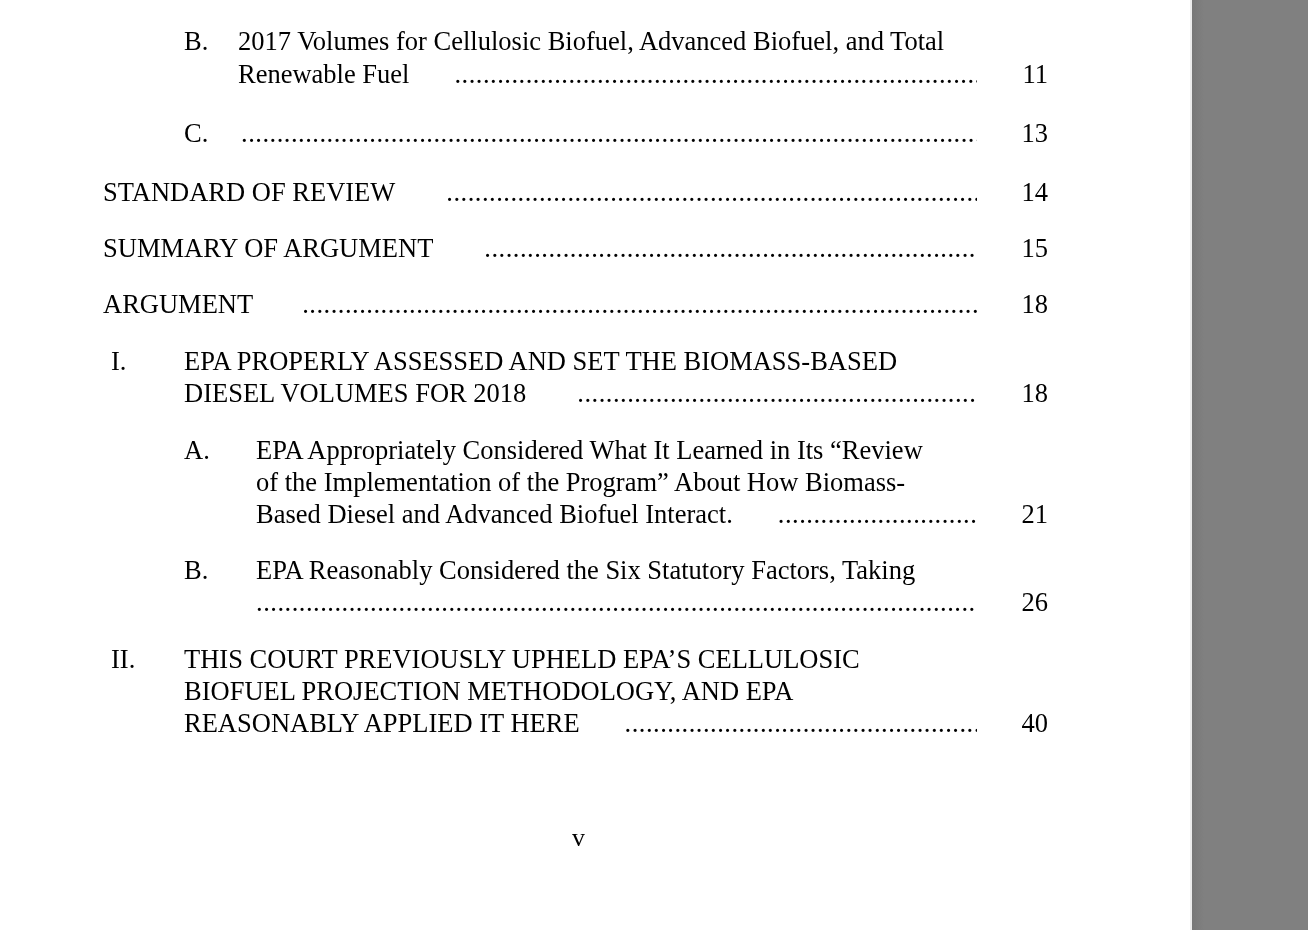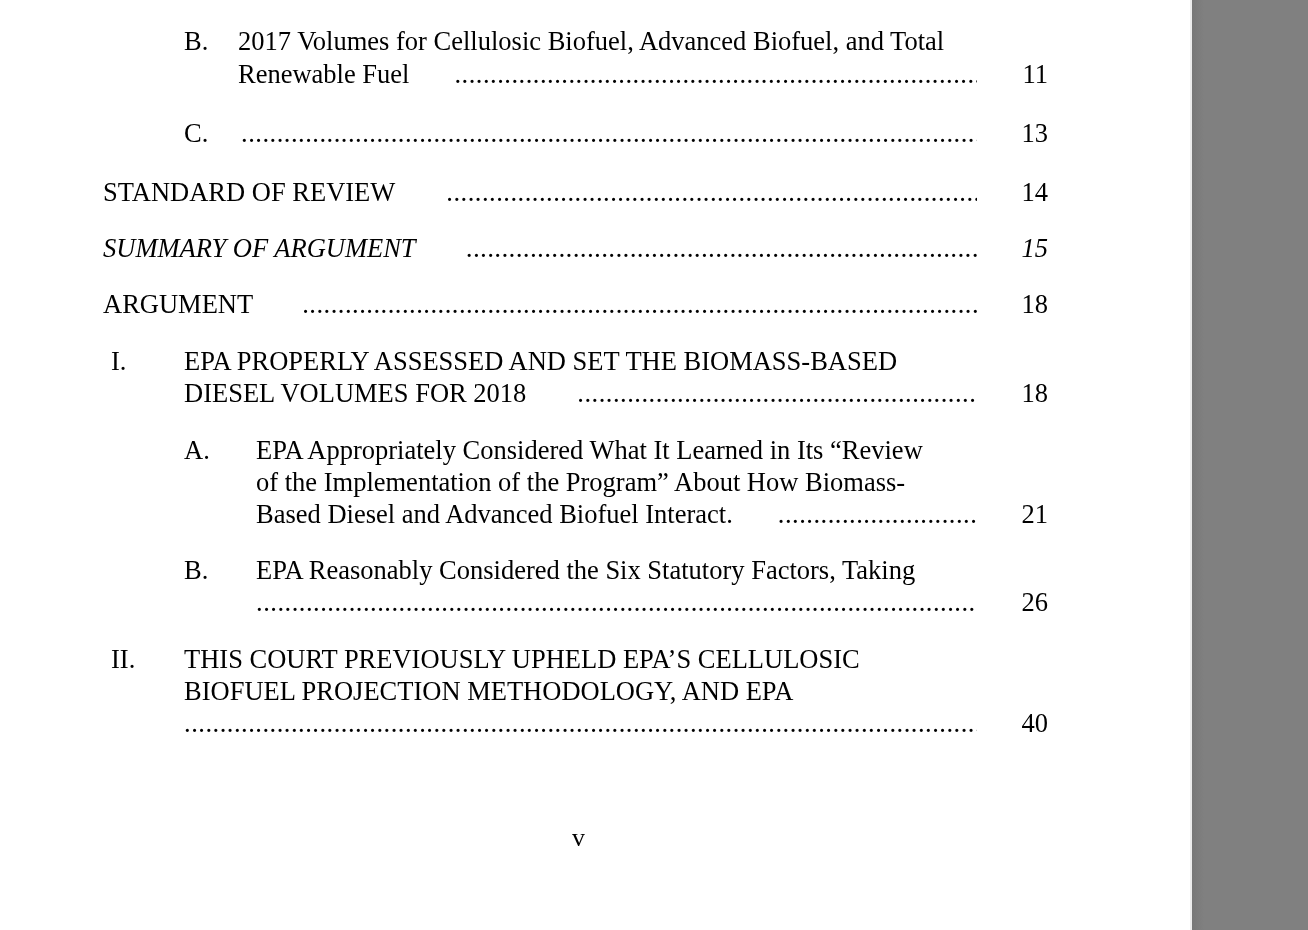--- a/index.html
+++ b/index.html
@@ -61,21 +61,21 @@
 
   <div class="entry" style="left:0;top:0;">
     <div class="line" style="left:103px;top:176px;width:945px;">
       <span class="t">STANDARD OF REVIEW</span>
       <span class="dots" style="margin-left:6px;"></span>
       <span class="pg">14</span>
     </div>
   </div>
 
   <div class="entry" style="left:0;top:0;">
-    <div class="line" style="left:103px;top:232px;width:945px;font-style:italic;">
+    <div class="line" style="left:103px;top:232px;width:945px;">
       <span class="t">SUMMARY OF ARGUMENT</span>
       <span class="dots" style="margin-left:6px;"></span>
       <span class="pg">15</span>
     </div>
   </div>
 
   <div class="entry" style="left:0;top:0;">
     <div class="line" style="left:103px;top:288px;width:945px;">
       <span class="t">ARGUMENT</span>
       <span class="dots" style="margin-left:4px;"></span>
@@ -111,20 +111,21 @@
       <span class="dots"></span>
       <span class="pg">26</span>
     </div>
   </div>
 
   <div class="entry" style="left:0;top:0;">
     <span class="lbl" style="left:111px;top:643px;">II.</span>
     <span class="lbl" style="left:184px;top:643px;">THIS COURT PREVIOUSLY UPHELD EPA’S CELLULOSIC</span>
     <span class="lbl" style="left:184px;top:675px;">BIOFUEL PROJECTION METHODOLOGY, AND EPA</span>
     <div class="line" style="left:184px;top:707px;width:864px;">
+      <span class="t">REASONABLY APPLIED IT HERE</span>
       <span class="dots"></span>
       <span class="pg">40</span>
     </div>
   </div>
 
   <div class="folio">v</div>
 </div>
 
 <div class="edge"></div>
 <div class="shade"></div>

